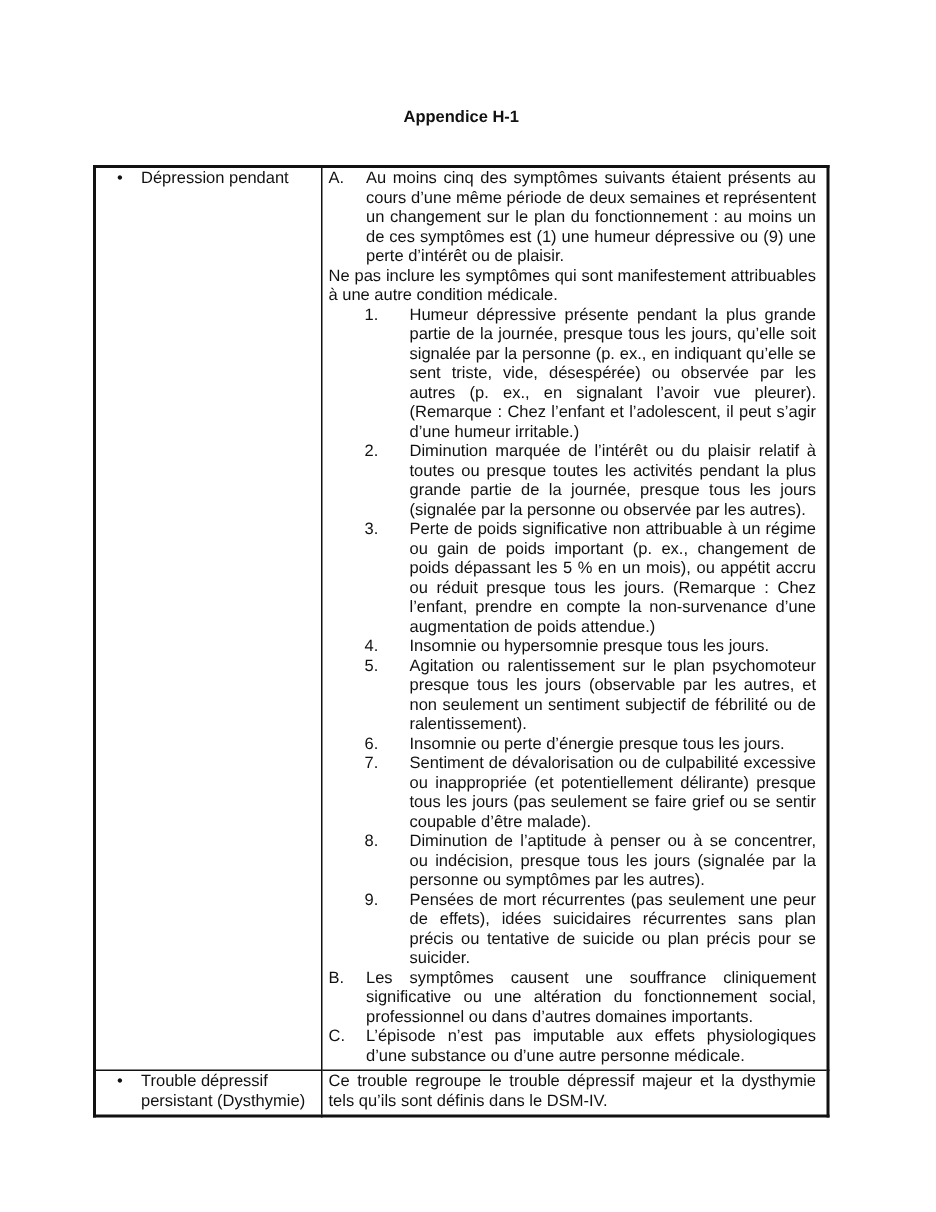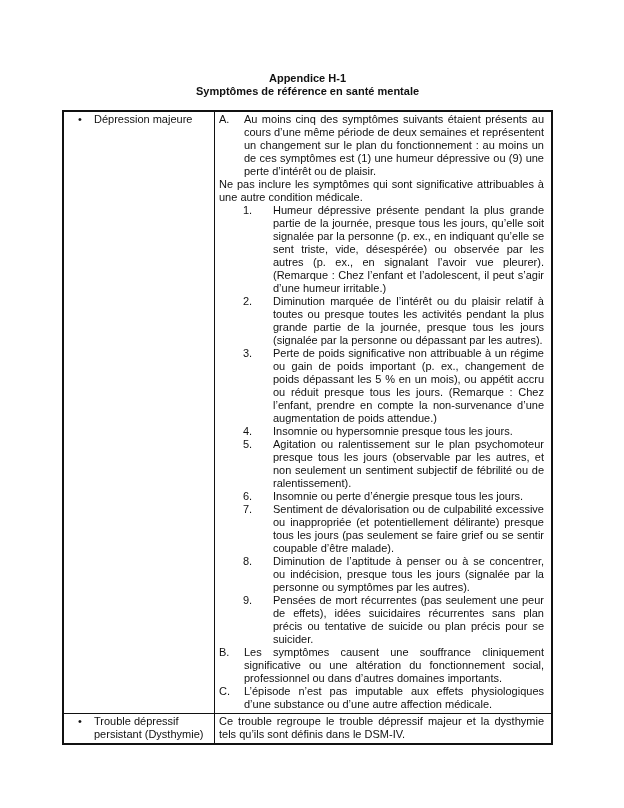--- a/index.html
+++ b/index.html
@@ -82,51 +82,50 @@
     text-align: justify;
   }
 </style>
 </head>
 <body>
 
 <div class="page">
 
   <div class="doc-title">
     <div>Appendice H-1</div>
-    <div>Symptômes de référence en santé mentale</div>
   </div>
 
   <div class="table-wrap">
     <table class="ref-table">
 
       <tbody>
           <tr>
         <td class="term-cell">
           <div class="term">
             <span class="bullet">•</span>
-            <span class="term-text">Dépression majeure</span>
+            <span class="term-text">Dépression pendant</span>
           </div>
         </td>
         <td class="def-cell">
 
           <div class="li lettered">
             <span class="mk">A.</span>
             <div class="tx">Au moins cinq des symptômes suivants étaient présents au cours d’une même période de deux semaines et représentent un changement sur le plan du fonctionnement : au moins un de ces symptômes est (1) une humeur dépressive ou (9) une perte d’intérêt ou de plaisir.</div>
           </div>
 
-          <div class="note">Ne pas inclure les symptômes qui sont significative attribuables à une autre condition médicale.</div>
+          <div class="note">Ne pas inclure les symptômes qui sont manifestement attribuables à une autre condition médicale.</div>
 
           <div class="li numbered">
             <span class="mk">1.</span>
             <div class="tx">Humeur dépressive présente pendant la plus grande partie de la journée, presque tous les jours, qu’elle soit signalée par la personne (p. ex., en indiquant qu’elle se sent triste, vide, désespérée) ou observée par les autres (p. ex., en signalant l’avoir vue pleurer). (Remarque : Chez l’enfant et l’adolescent, il peut s’agir d’une humeur irritable.)</div>
           </div>
 
           <div class="li numbered">
             <span class="mk">2.</span>
-            <div class="tx">Diminution marquée de l’intérêt ou du plaisir relatif à toutes ou presque toutes les activités pendant la plus grande partie de la journée, presque tous les jours (signalée par la personne ou dépassant par les autres).</div>
+            <div class="tx">Diminution marquée de l’intérêt ou du plaisir relatif à toutes ou presque toutes les activités pendant la plus grande partie de la journée, presque tous les jours (signalée par la personne ou observée par les autres).</div>
           </div>
 
           <div class="li numbered">
             <span class="mk">3.</span>
             <div class="tx">Perte de poids significative non attribuable à un régime ou gain de poids important (p. ex., changement de poids dépassant les 5 % en un mois), ou appétit accru ou réduit presque tous les jours. (Remarque : Chez l’enfant, prendre en compte la non-survenance d’une augmentation de poids attendue.)</div>
           </div>
 
           <div class="li numbered">
             <span class="mk">4.</span>
             <div class="tx">Insomnie ou hypersomnie presque tous les jours.</div>
@@ -157,21 +156,21 @@
             <div class="tx">Pensées de mort récurrentes (pas seulement une peur de effets), idées suicidaires récurrentes sans plan précis ou tentative de suicide ou plan précis pour se suicider.</div>
           </div>
 
           <div class="li lettered">
             <span class="mk">B.</span>
             <div class="tx">Les symptômes causent une souffrance cliniquement significative ou une altération du fonctionnement social, professionnel ou dans d’autres domaines importants.</div>
           </div>
 
           <div class="li lettered">
             <span class="mk">C.</span>
-            <div class="tx">L’épisode n’est pas imputable aux effets physiologiques d’une substance ou d’une autre affection médicale.</div>
+            <div class="tx">L’épisode n’est pas imputable aux effets physiologiques d’une substance ou d’une autre personne médicale.</div>
           </div>
 
         </td>
       </tr>
 
       <tr>
         <td class="term-cell">
           <div class="term">
             <span class="bullet">•</span>
             <span class="term-text">Trouble dépressif persistant (Dysthymie)</span>

